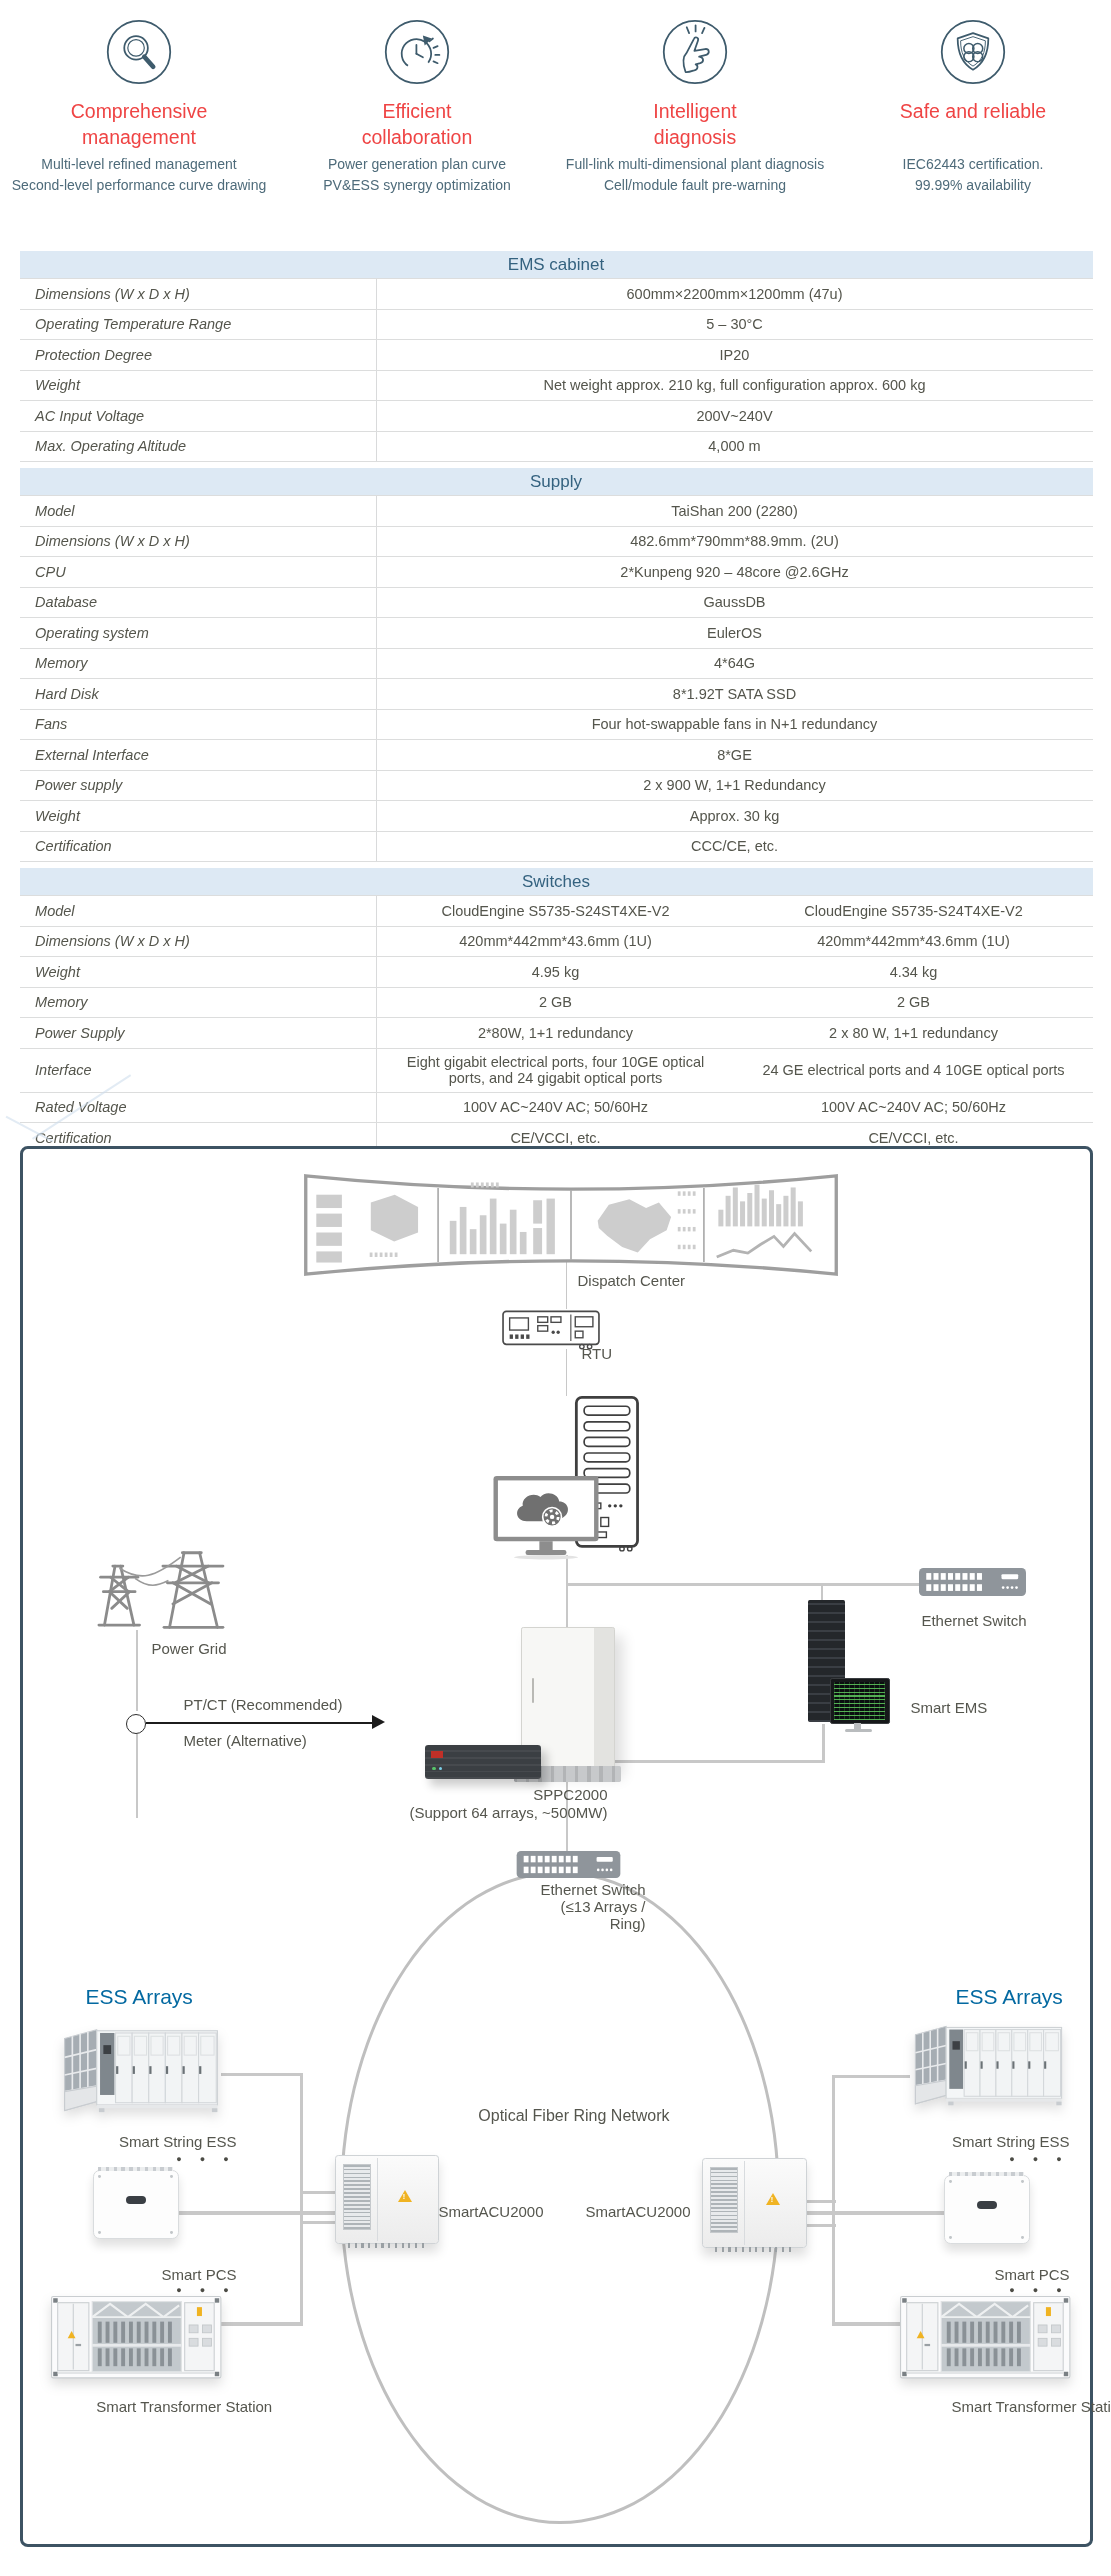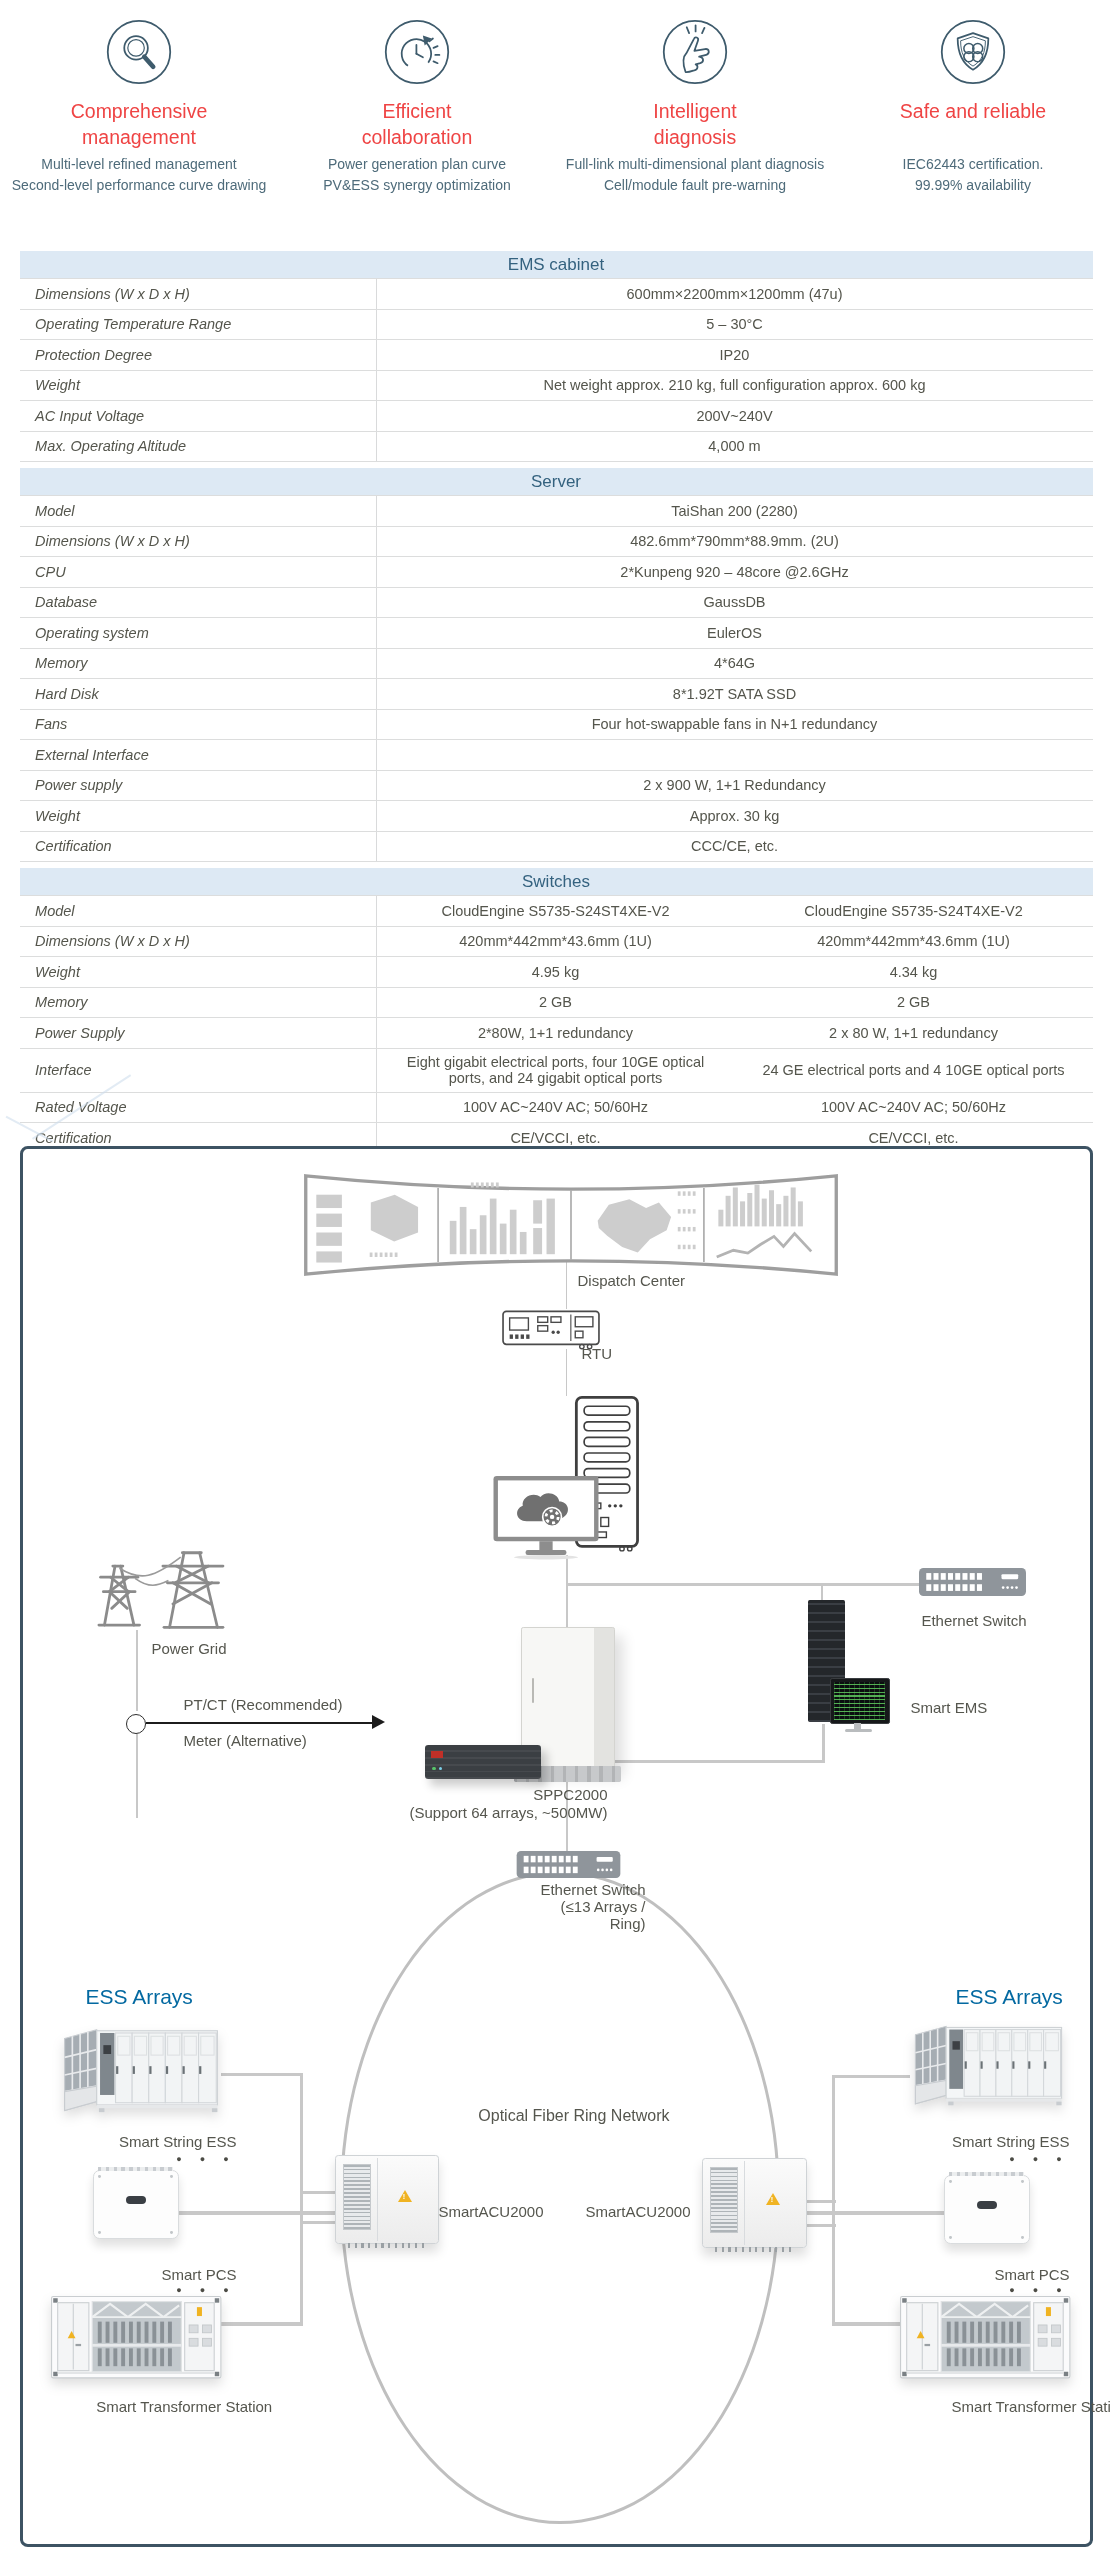--- a/index.html
+++ b/index.html
@@ -190,21 +190,21 @@
             <div class="cell-value">200V~240V</div>
           </div>
         <div class="spec-row">
             <div class="cell-label">Max. Operating Altitude</div>
             <div class="cell-value">4,000 m</div>
           </div>
       </div>
     </div>
 
     <div class="spec-table">
-      <div class="spec-header">Server</div>
+      <div class="spec-header">Supply</div>
       <div class="spec-rows">
         <div class="spec-row">
             <div class="cell-label">Model</div>
             <div class="cell-value">TaiShan 200 (2280)</div>
           </div>
         <div class="spec-row">
             <div class="cell-label">Dimensions (W x D x H)</div>
             <div class="cell-value">482.6mm*790mm*88.9mm. (2U)</div>
           </div>
         <div class="spec-row">
@@ -226,20 +226,21 @@
         <div class="spec-row">
             <div class="cell-label">Hard Disk</div>
             <div class="cell-value">8*1.92T SATA SSD</div>
           </div>
         <div class="spec-row">
             <div class="cell-label">Fans</div>
             <div class="cell-value">Four hot-swappable fans in N+1 redundancy</div>
           </div>
         <div class="spec-row">
             <div class="cell-label">External Interface</div>
+            <div class="cell-value">8*GE</div>
           </div>
         <div class="spec-row">
             <div class="cell-label">Power supply</div>
             <div class="cell-value">2 x 900 W, 1+1 Redundancy</div>
           </div>
         <div class="spec-row">
             <div class="cell-label">Weight</div>
             <div class="cell-value">Approx. 30 kg</div>
           </div>
         <div class="spec-row">

